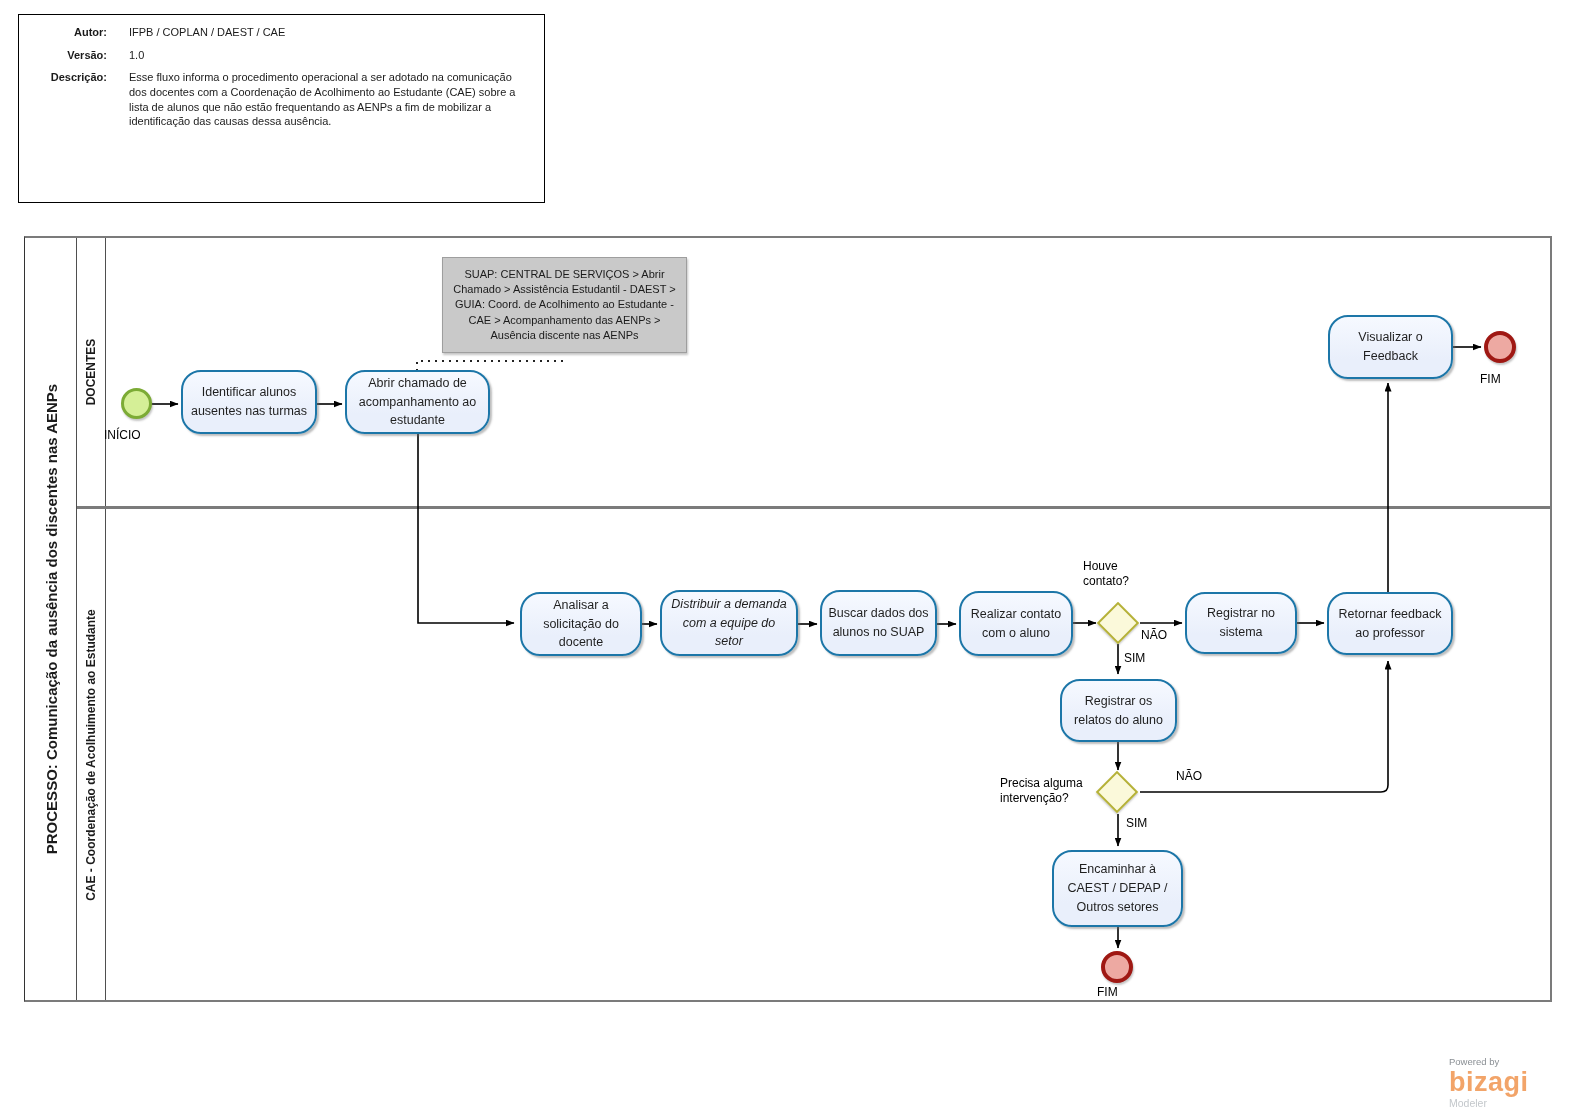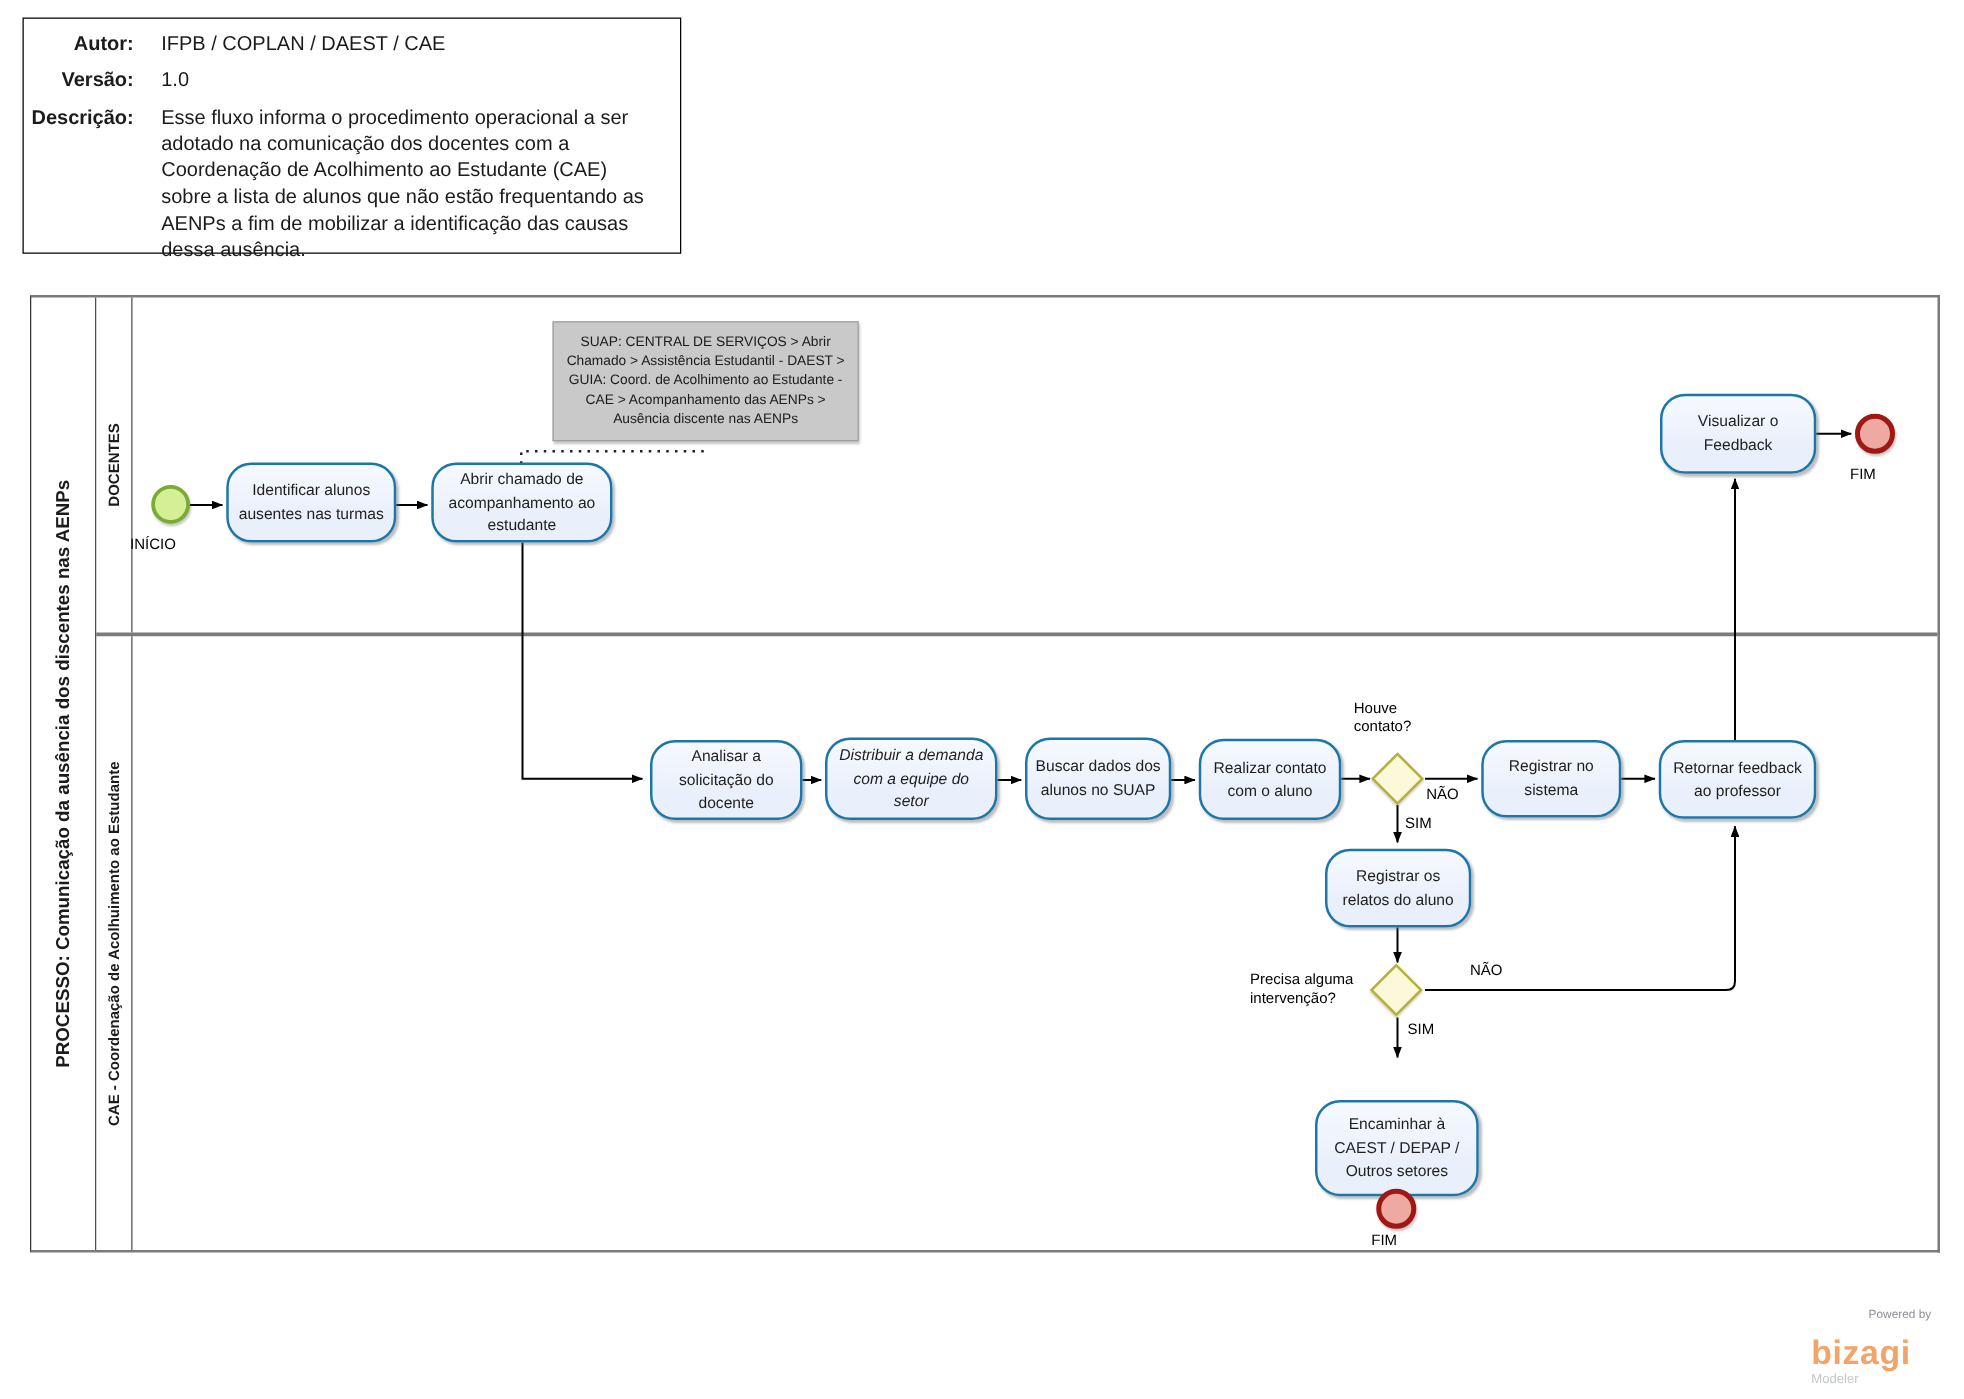--- a/index.html
+++ b/index.html
@@ -8,21 +8,21 @@
     width:1571px; height:1119px; position:relative; overflow:hidden;
     background:#ffffff; font-family:"Liberation Sans","DejaVu Sans",sans-serif; color:#1b1b1b;
   }
 
   
   .title-block { position:absolute; left:18px; top:14px; width:527px; height:189px;
                  border:1px solid #000; background:#fff; z-index:4; }
   .title-block .title { padding:3px 8px 6px 8px; font-size:21px; font-weight:bold;
                         line-height:1.25; border-bottom:1px solid #000; min-height:66px; }
   .meta { padding:10px 10px 0 0; display:grid; grid-template-columns:88px 1fr;
-          column-gap:22px; row-gap:8px; font-size:16px; line-height:1.33; }
+          column-gap:22px; row-gap:8px; font-size:11px; line-height:1.33; }
   .meta .k { text-align:right; font-weight:bold; white-space:nowrap; }
   .meta .v { padding-right:6px; }
 
   
   .pool { position:absolute; left:24px; top:236px; width:1528px; height:766px;
           border:2px solid #7b7b7b; border-left:1px solid #333; z-index:0; background:#fff; }
   .process-strip { position:absolute; left:0; top:0; width:52px; height:100%;
                    border-right:1px solid #4f4f4f; }
   .lane-strip { position:absolute; left:52px; width:29px; border-right:1px solid #4f4f4f; }
   .lane-strip.l1 { top:0; height:268px; }
@@ -55,21 +55,21 @@
   .flabel { position:absolute; z-index:3; font-size:12px; color:#000; text-align:left;
             line-height:1.25; }
 
   
   svg.flows { position:absolute; left:0; top:0; z-index:1; pointer-events:none; }
   .seq { fill:none; stroke:#000; stroke-width:1.6px; }
   .assoc { fill:none; stroke:#222; stroke-width:2px; stroke-dasharray:2 5; }
 
   
   .bizagi { position:absolute; right:26px; bottom:10px; width:96px; z-index:4; text-align:left; }
-  .bizagi .pby { font-size:9.5px; color:#8a8f94; text-align:right; margin-bottom:13px; }
+  .bizagi .pby { font-size:9.5px; color:#8a8f94; margin-bottom:3px; }
   .bizagi .brand { font-size:27px; font-weight:bold; color:#f2a469; line-height:.95;
                    letter-spacing:.5px; }
   .bizagi .prod { font-size:10.5px; color:#c3c7cb; margin-top:1px; }
 </style>
 </head>
 <body>
 
 <div class="title-block">
   <div class="meta">
     <div class="k">Autor:</div>
@@ -143,21 +143,21 @@
 
 <div class="task" style="left:1185px; top:592px; width:112px; height:62px;">Registrar no sistema</div>
 <div class="task" style="left:1327px; top:592px; width:126px; height:63px;">Retornar feedback ao professor</div>
 <div class="task" style="left:1060px; top:679px; width:117px; height:63px;">Registrar os relatos do aluno</div>
 
 <div class="gateway" style="left:1102px; top:777px;"></div>
 <div class="flabel" style="left:1000px; top:776px; width:85px;">Precisa alguma intervenção?</div>
 <div class="flabel" style="left:1176px; top:769px; width:36px;">NÃO</div>
 <div class="flabel" style="left:1126px; top:816px; width:32px;">SIM</div>
 
-<div class="task" style="left:1052px; top:880px; width:131px; height:77px;">Encaminhar à CAEST / DEPAP / Outros setores</div>
+<div class="task" style="left:1052px; top:850px; width:131px; height:77px;">Encaminhar à CAEST / DEPAP / Outros setores</div>
 
 <div class="event end" style="left:1101px; top:951px;"></div>
 <div class="flabel" style="left:1097px; top:985px; width:41px;">FIM</div>
 
 <div class="bizagi">
   <div class="pby">Powered by</div>
   <div class="brand">bizagi</div>
   <div class="prod">Modeler</div>
 </div>
 

